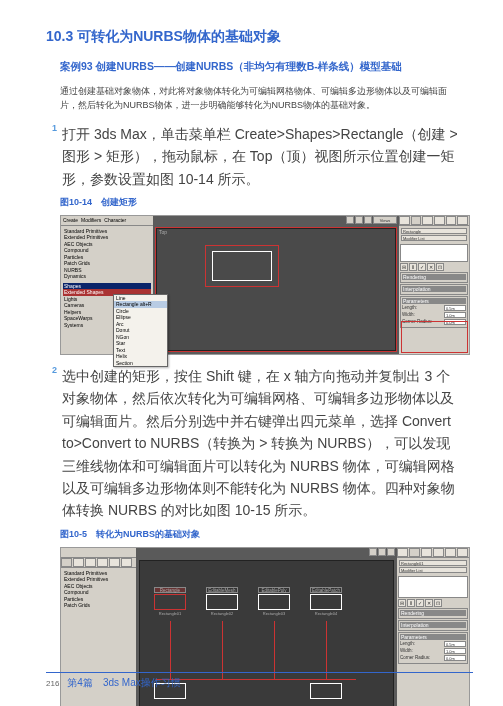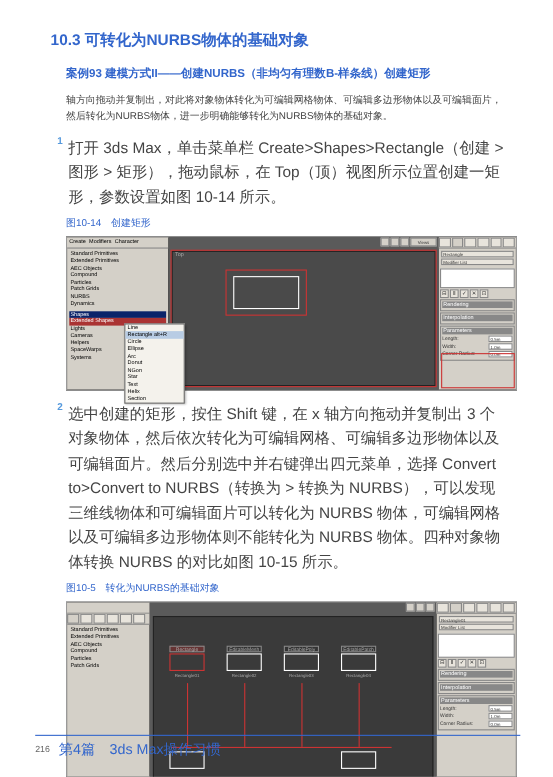--- a/index.html
+++ b/index.html
@@ -4,21 +4,21 @@
 <style>
 *{box-sizing:border-box;margin:0;padding:0}
 body{width:503px;height:706px;background:#fff;font-family:"Microsoft YaHei",Arial,sans-serif;position:relative;font-size:9px;color:#333}
 .page{padding:28px 42px 0 46px}
 h1{color:#3366cc;font-size:14px;font-weight:bold;margin-bottom:14px}
 h2{color:#3366cc;font-size:10.5px;font-weight:bold;margin-bottom:10px;margin-left:14px}
 .intro{font-size:9px;line-height:1.6;margin-left:14px;margin-bottom:10px;color:#444}
 .step{display:flex;margin-left:6px;margin-bottom:6px}
 .step-num{color:#5599dd;font-size:9px;width:10px;flex-shrink:0;font-weight:bold}
 .step-text{font-size:14px;line-height:1.6;color:#444}
-.fig-label{color:#3366cc;font-size:9px;font-weight:normal;margin-left:14px;margin-bottom:6px;margin-top:4px}
+.fig-label{color:#3366cc;font-size:9px;font-weight:bold;margin-left:14px;margin-bottom:6px;margin-top:4px}
 .screenshot{margin-left:14px;margin-bottom:10px;background:#000;position:relative;border:1px solid #999}
 .ss1{width:410px;height:140px}
 .ss2{width:410px;height:172px}
 .panel-left{position:absolute;left:0;top:0;width:92px;height:100%;background:#d4d0c8;font-size:5px;color:#000}
 .menu-bar{height:10px;background:#d4d0c8;border-bottom:1px solid #888;font-size:5px;padding:1px 2px;color:#000;display:flex;gap:3px}
 .tabs{height:10px;background:#d4d0c8;border-bottom:1px solid #888;display:flex}
 .tab{width:11px;height:9px;border:1px solid #888;margin-right:1px;background:#e8e4dc}
 .tab.active{background:#d4d0c8}
 .list-area{padding:2px;font-size:5px;line-height:1.3}
 .list-item{padding:0 1px}
@@ -43,32 +43,32 @@
 .top-icons{position:absolute;right:2px;top:0;display:flex;gap:1px}
 .top-icon{width:8px;height:8px;background:#d4d0c8;border:1px solid #888}
 .ss2 .viewport{left:75px;right:72px}
 .ss2 .panel-left{width:75px}
 .ss2 .panel-right{width:72px}
 .obj-box{position:absolute;font-size:4.5px;color:#ccc}
 .obj-box .box-top{width:32px;height:6px;border:1px solid #888;background:#333;color:#aaa;text-align:center;line-height:5px;margin-bottom:1px}
 .obj-box .box-rect{width:32px;height:16px;border:1px solid #fff}
 .obj-box.red .box-rect{border-color:#cc3333}
 .obj-box .box-label{text-align:center;margin-top:1px;color:#aaa;font-size:4px}
-.footer{position:absolute;bottom:16px;left:0;width:100%;padding:0 30px 0 32px}
+.footer{position:absolute;bottom:16px;left:0;width:100%;padding:0 30px 0 46px}
 .footer-line{border-top:1.5px solid #3366cc;padding-top:3px;display:flex;align-items:center}
 .footer .pg{font-size:8px;color:#666;margin-right:8px}
-.footer .txt{color:#3366cc;font-size:13px}
+.footer .txt{color:#3366cc;font-size:10px}
 </style>
 </head>
 <body>
 
 <div class="page">
   <h1>10.3  可转化为NURBS物体的基础对象</h1>
-  <h2>案例93 建模方式II——创建NURBS（非均匀有理数B-样条线）创建矩形</h2>
-  <p class="intro">轴方向拖动并复制出，对此将对象物体转化为可编辑网格物体、可编辑多边形物体以及可编辑面片，然后转化为NURBS物体，进一步明确能够转化为NURBS物体的基础对象。</p>
+  <h2>案例93 创建NURBS——创建NURBS（非均匀有理数B-样条线）模型基础</h2>
+  <p class="intro">通过创建基础对象物体，对此将对象物体转化为可编辑网格物体、可编辑多边形物体以及可编辑面片，然后转化为NURBS物体，进一步明确能够转化为NURBS物体的基础对象。</p>
 
   <div class="step">
     <div class="step-num">1</div>
     <div class="step-text">打开 3ds Max，单击菜单栏 Create&gt;Shapes&gt;Rectangle（创建 &gt; 图形 &gt; 矩形），拖动鼠标，在 Top（顶）视图所示位置创建一矩形，参数设置如图 10-14 所示。</div>
   </div>
 
   <div class="fig-label">图10-14　创建矩形</div>
 
   <div class="screenshot ss1">
     <div class="panel-left">

